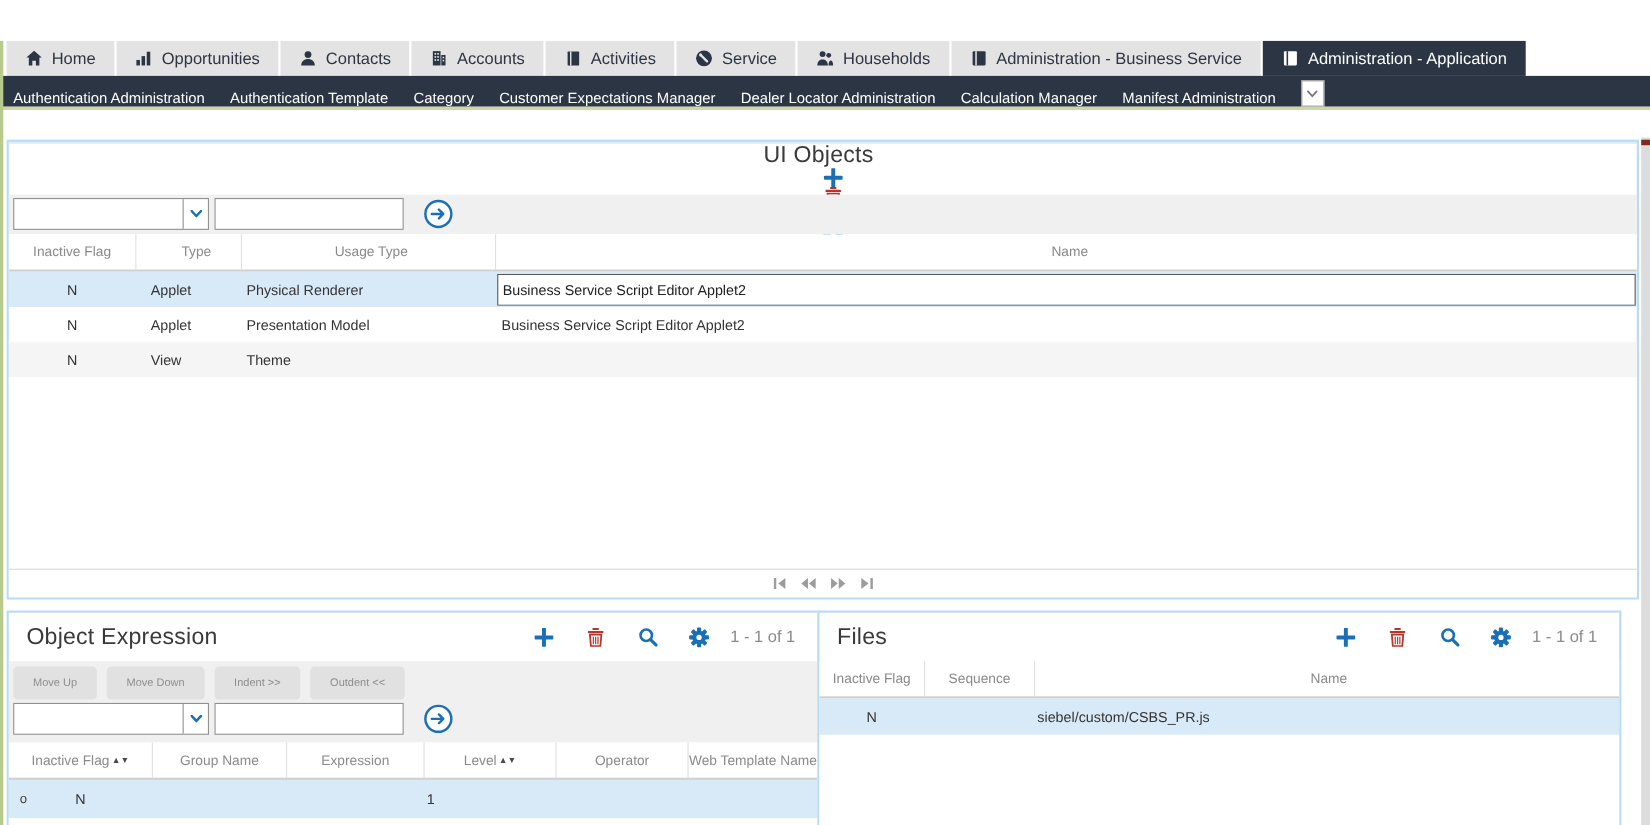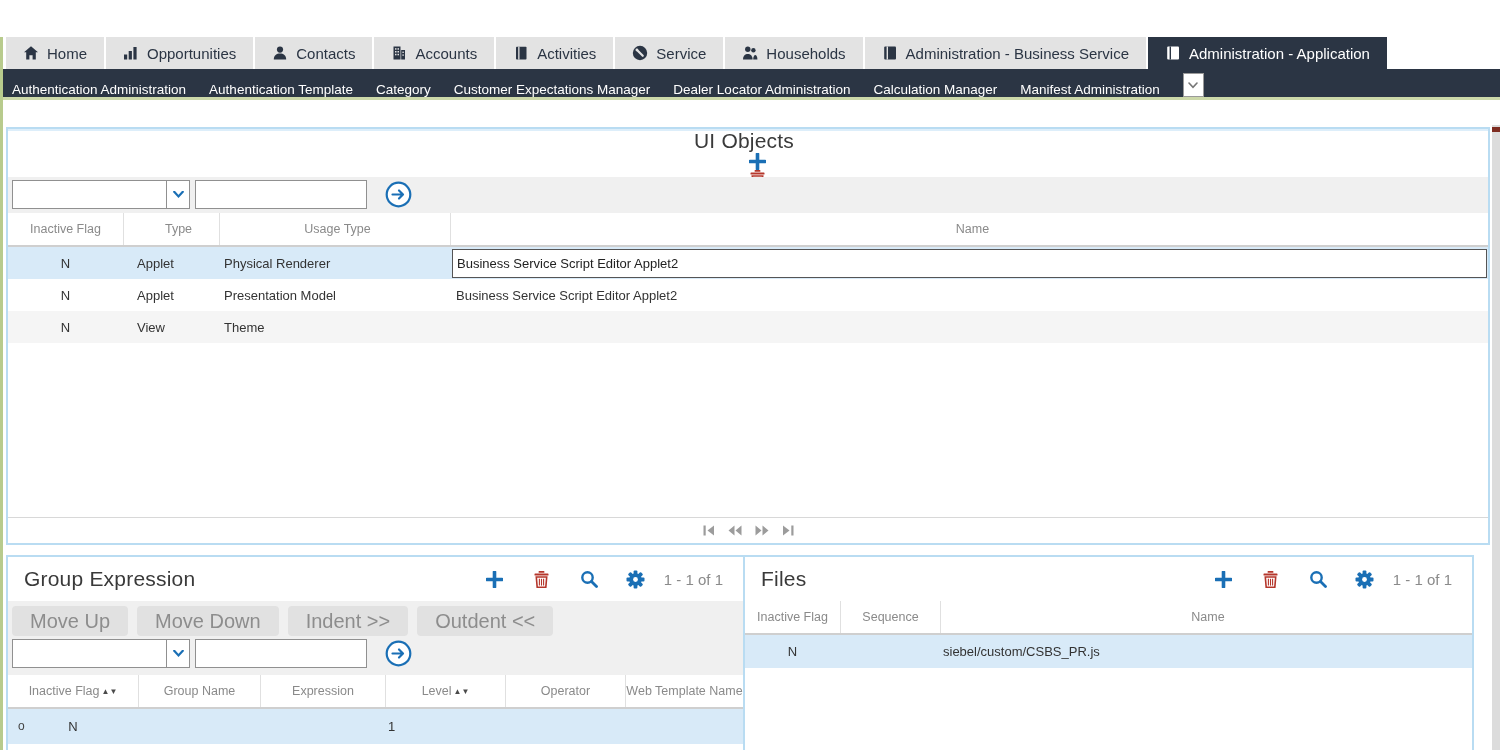--- a/index.html
+++ b/index.html
@@ -50,21 +50,21 @@
   .combo-value { flex:1; }
   .combo-arrow { width:23px; border-left:1px solid #909090; display:flex; align-items:center; justify-content:center; }
   .qinput { width:172px; height:29px; border:1px solid #909090; font-size:13px; padding:0 4px;
             font-family:"Liberation Sans", sans-serif; }
   .go-btn { background:none; border:none; width:29px; height:29px; display:flex; align-items:center;
             justify-content:center; margin-left:12px; cursor:pointer; }
 
   
   .btnrow { background:#f0f0f0; display:flex; align-items:center; gap:9px; padding:5px 0 3px 4px; flex:0 0 auto; }
   .gray-btn { height:30px; padding:0 18px; background:#e1e1e1; color:#8d8d8d; border:none; border-radius:4px;
-              font-size:20px; font-family:"Liberation Sans", sans-serif; cursor:pointer; white-space:nowrap; }
+              font-size:10px; font-family:"Liberation Sans", sans-serif; cursor:pointer; white-space:nowrap; }
 
   
   .grid-header { display:flex; align-items:stretch; border-bottom:2px solid #cfcfcf; flex:0 0 auto; background:#fff; }
   .hcell { display:flex; align-items:center; justify-content:center; font-size:12.5px; color:#8a8a8a;
            height:32px; cursor:pointer; white-space:nowrap; overflow:hidden; }
   .hcell + .hcell { border-left:1px solid #e0e0e0; }
   .sort { font-size:8px; color:#4a4a4a; margin-left:2px; letter-spacing:0; }
   .grid-row { display:flex; align-items:center; height:32px; font-size:13px; color:#333; flex:0 0 auto; }
   .grid-row.selected { background:#d8eaf8; }
   .grid-row.alt { background:#f5f5f5; }
@@ -319,21 +319,21 @@
         <svg width="12" height="11" viewBox="0 0 12 11">
             <path d="M1 0.5 L7.5 5.5 L1 10.5 z"></path>
             <rect x="9.3" y="0.5" width="2.2" height="10"></rect>
           </svg>
       </button>
     </div>
   </div>
 
   <div class="panel" id="object-expression">
     <div class="panel-titlebar">
-      <span class="panel-title">Group Expression</span>
+      <span class="panel-title">Object Expression</span>
       <span class="title-spacer"></span>
       <button class="icon-btn">
         <svg width="17" height="17" viewBox="0 0 17 17">
             <path d="M8.5 1 V16 M1 8.5 H16" stroke="#1a6fb5" stroke-width="3.6" stroke-linecap="round"></path>
           </svg>
       </button>
       <button class="icon-btn">
         <svg width="15" height="17" viewBox="0 0 15 17">
             <g fill="#b5362b">
               <rect x="4.6" y="0" width="5.8" height="1.8" rx="0.6"></rect>

